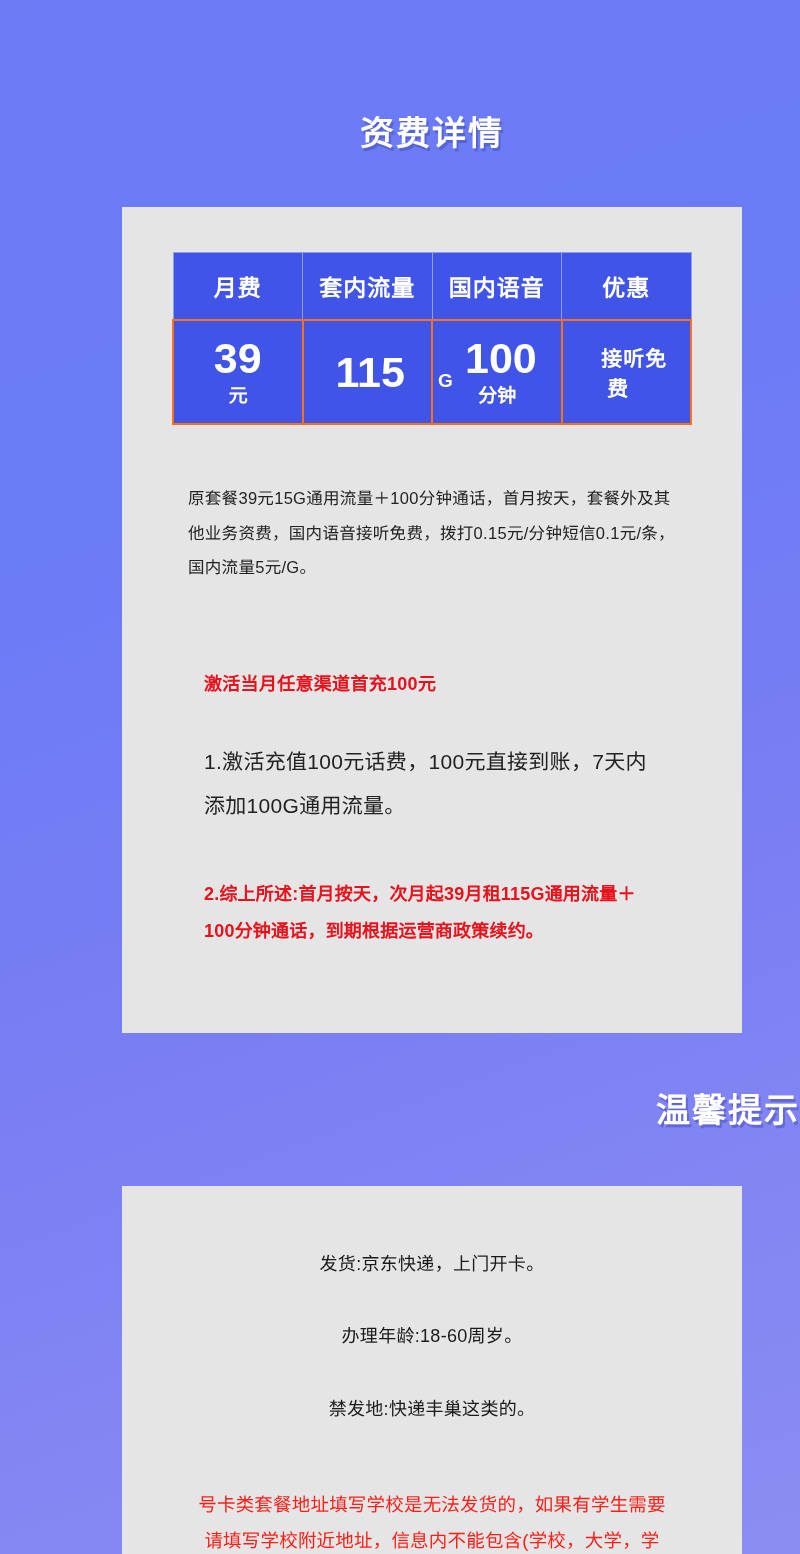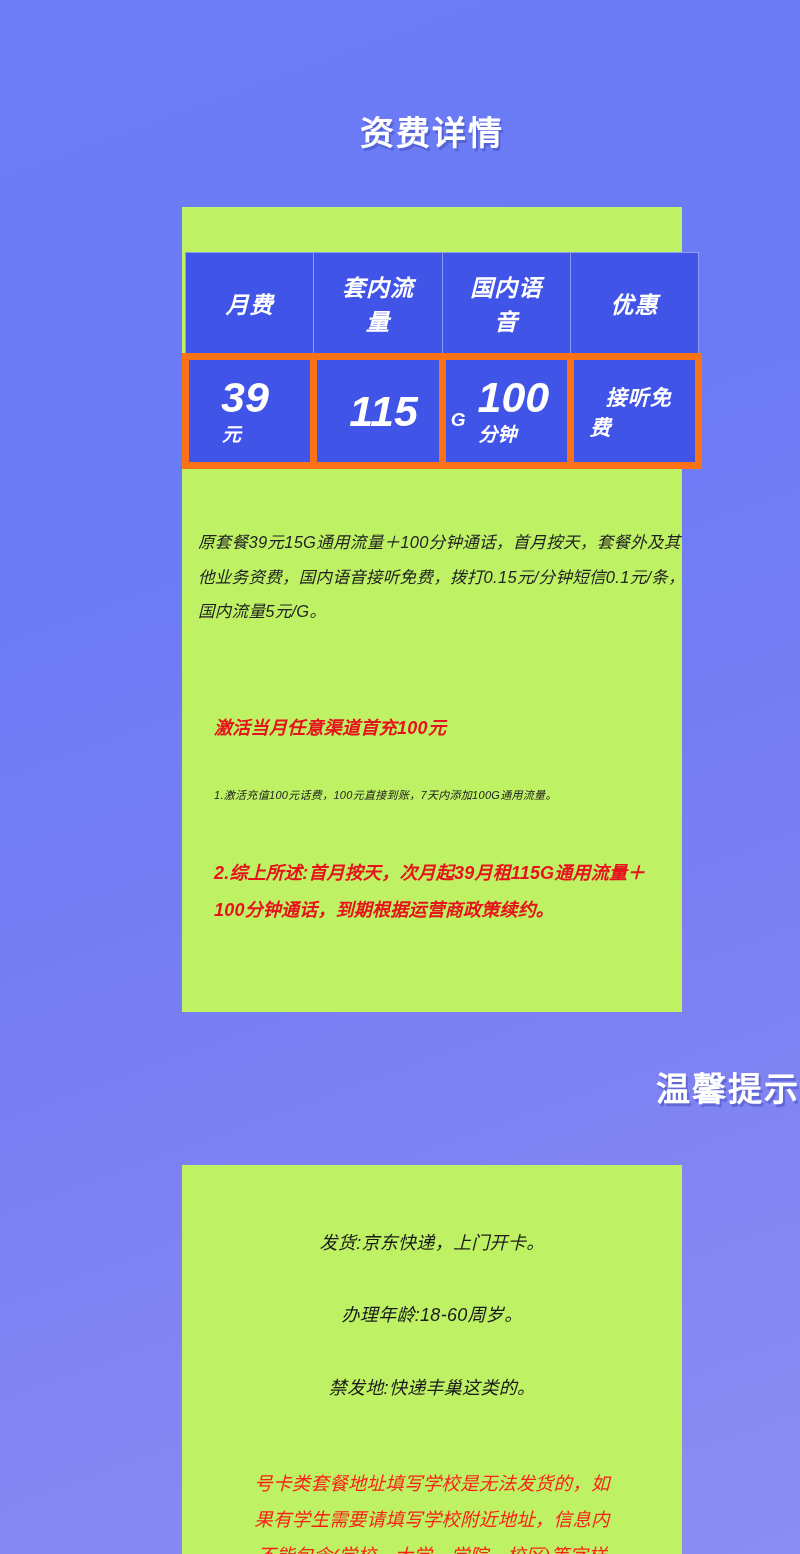--- a/index.html
+++ b/index.html
@@ -30,24 +30,23 @@
     font-weight: bold;
     letter-spacing: 2px;
     text-shadow: 2px 3px 0 rgba(60, 70, 180, 0.45);
   }
 
   #title-tariff { padding-top: 58px; }
   #title-tips { padding-top: 50px; text-align: right; }
 
   
   .card {
-    background: #bef264;
+    background: #e5e5e5;
     margin: 0 auto;
-    width: 500px;
-    font-style: italic;
+    width: 620px;
   }
 
   #tariff-card {
     margin-top: 36px;
     padding: 45px 0 40px 0;
     min-height: 655px;
   }
 
   #tips-card {
     margin-top: 38px;
@@ -71,22 +70,22 @@
     font-weight: bold;
     height: 62px;
     border: 1px solid #8e9cf2;
     letter-spacing: 1px;
   }
 
   .tariff-table td {
     background: #4054e8;
     color: #ffffff;
     height: 88px;
-    border: 7px solid #f97316;
-    text-align: left;
+    border: 2px solid #f97316;
+    text-align: center;
     vertical-align: middle;
   }
 
   .big-num {
     font-size: 43px;
     font-weight: bold;
     line-height: 1;
   }
 
   .unit {
@@ -117,21 +116,21 @@
     color: #e8121c;
     font-weight: bold;
     font-size: 18px;
     line-height: 2.1;
     margin-top: 22px;
     letter-spacing: 0.3px;
   }
 
   .plain-line {
     color: #222222;
-    font-size: 11px;
+    font-size: 21px;
     line-height: 2.1;
     margin-top: 4px;
   }
 
   .red-block {
     color: #e8121c;
     font-weight: bold;
     font-size: 18px;
     line-height: 2.05;
     margin-top: 16px;

